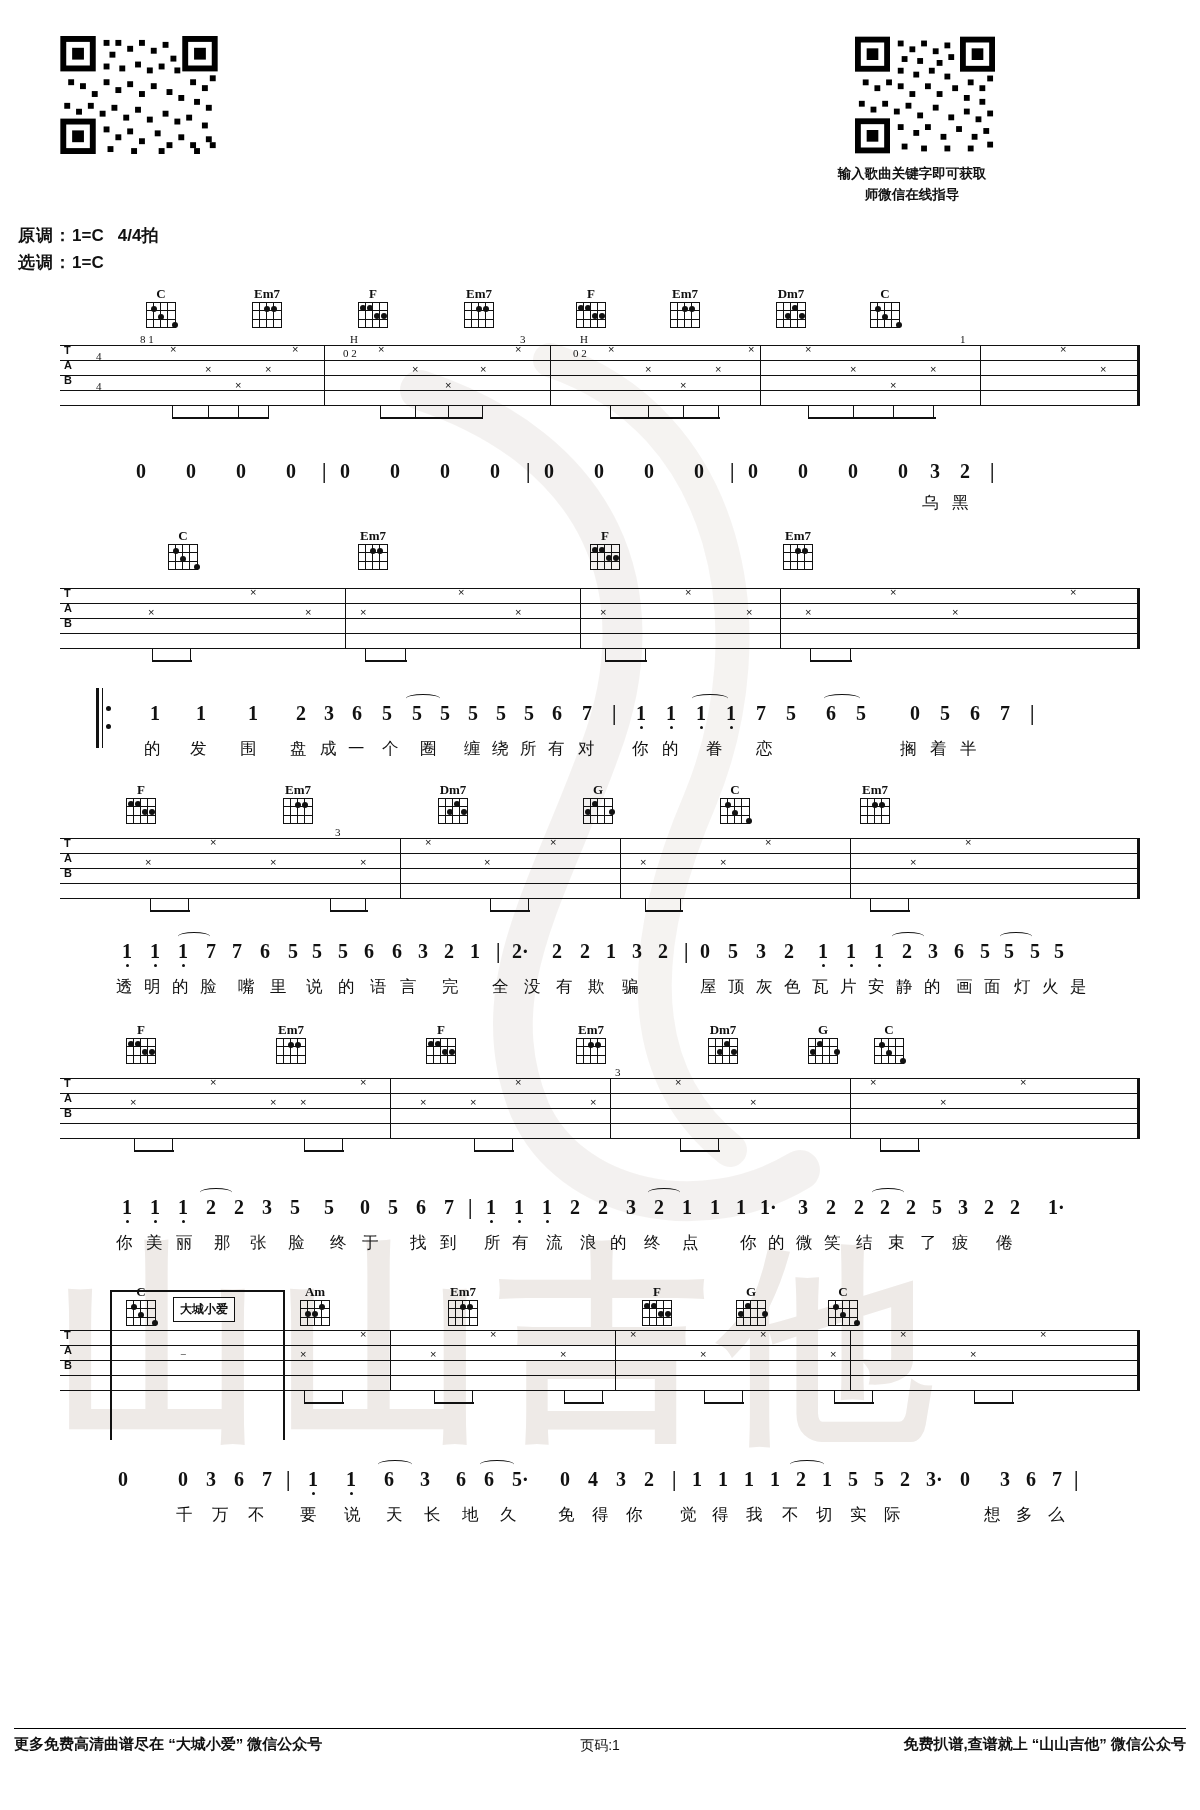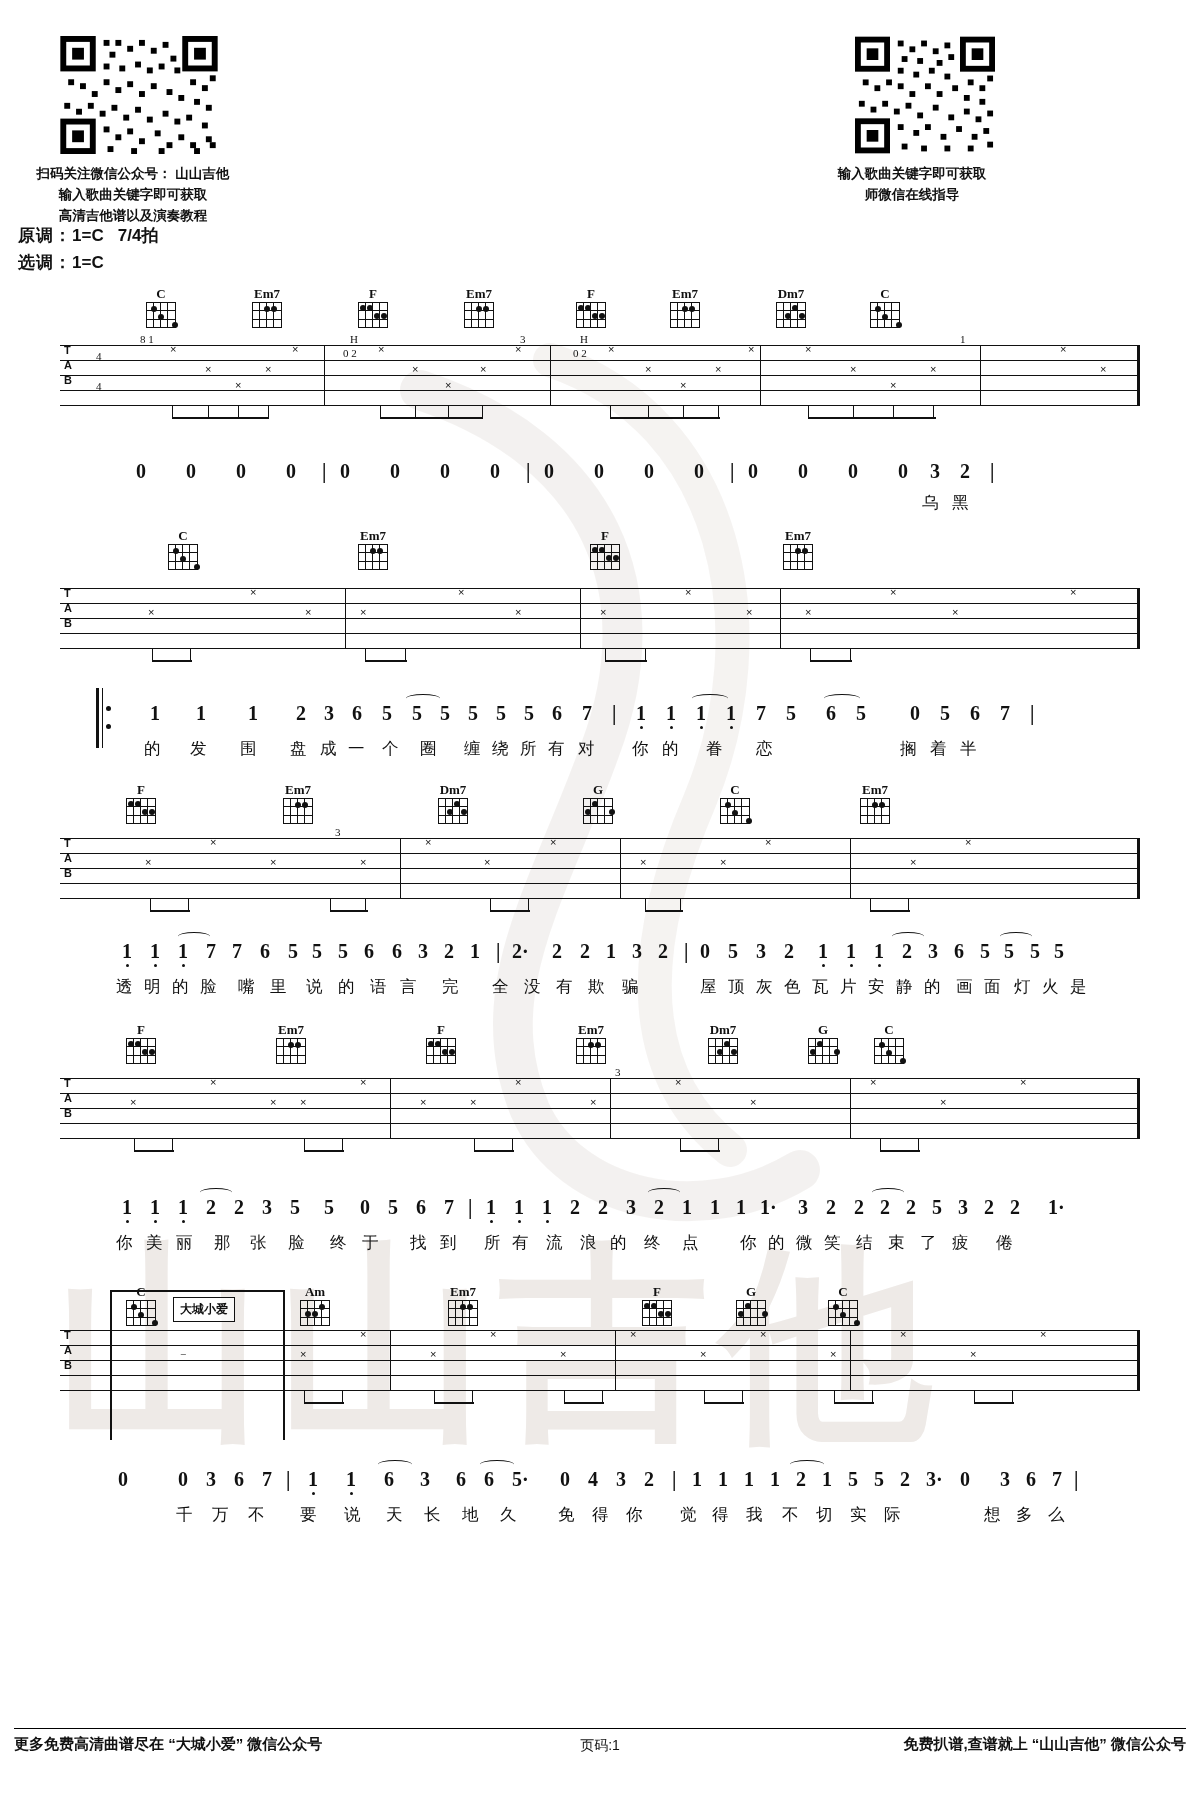--- a/index.html
+++ b/index.html
@@ -209,29 +209,26 @@
       <rect x="30" y="25" width="1.5" height="1.5"></rect>
         <rect x="33" y="23.5" width="1.5" height="1.5"></rect>
         <rect x="12" y="27.5" width="1.5" height="1.5"></rect>
       <rect x="17" y="28" width="1.5" height="1.5"></rect>
         <rect x="23" y="28" width="1.5" height="1.5"></rect>
         <rect x="29" y="28" width="1.5" height="1.5"></rect>
       <rect x="34" y="27" width="1.5" height="1.5"></rect>
     </g>
   </svg>
 
-  <div class="left-note" style="white-space:pre-line">扫码关注微信公众号： 山山吉他
-输入歌曲关键字即可获取
-高清吉他谱以及演奏教程</div>
   <div class="right-note" style="white-space:pre-line">输入歌曲关键字即可获取
 师微信在线指导</div>
 
   <div class="key-block">
     <div>
-      <span class="lbl">原调：</span><span>1=C</span>&nbsp;&nbsp;&nbsp;<span>7/4拍</span>
+      <span class="lbl">原调：</span><span>1=C</span>&nbsp;&nbsp;&nbsp;<span>4/4拍</span>
     </div>
     <div>
       <span class="lbl">选调：</span><span>1=C</span>
     </div>
   </div>
 
 
   <div class="sys">
 
     <div class="chordbox" style="left:138px;top:286px;">

